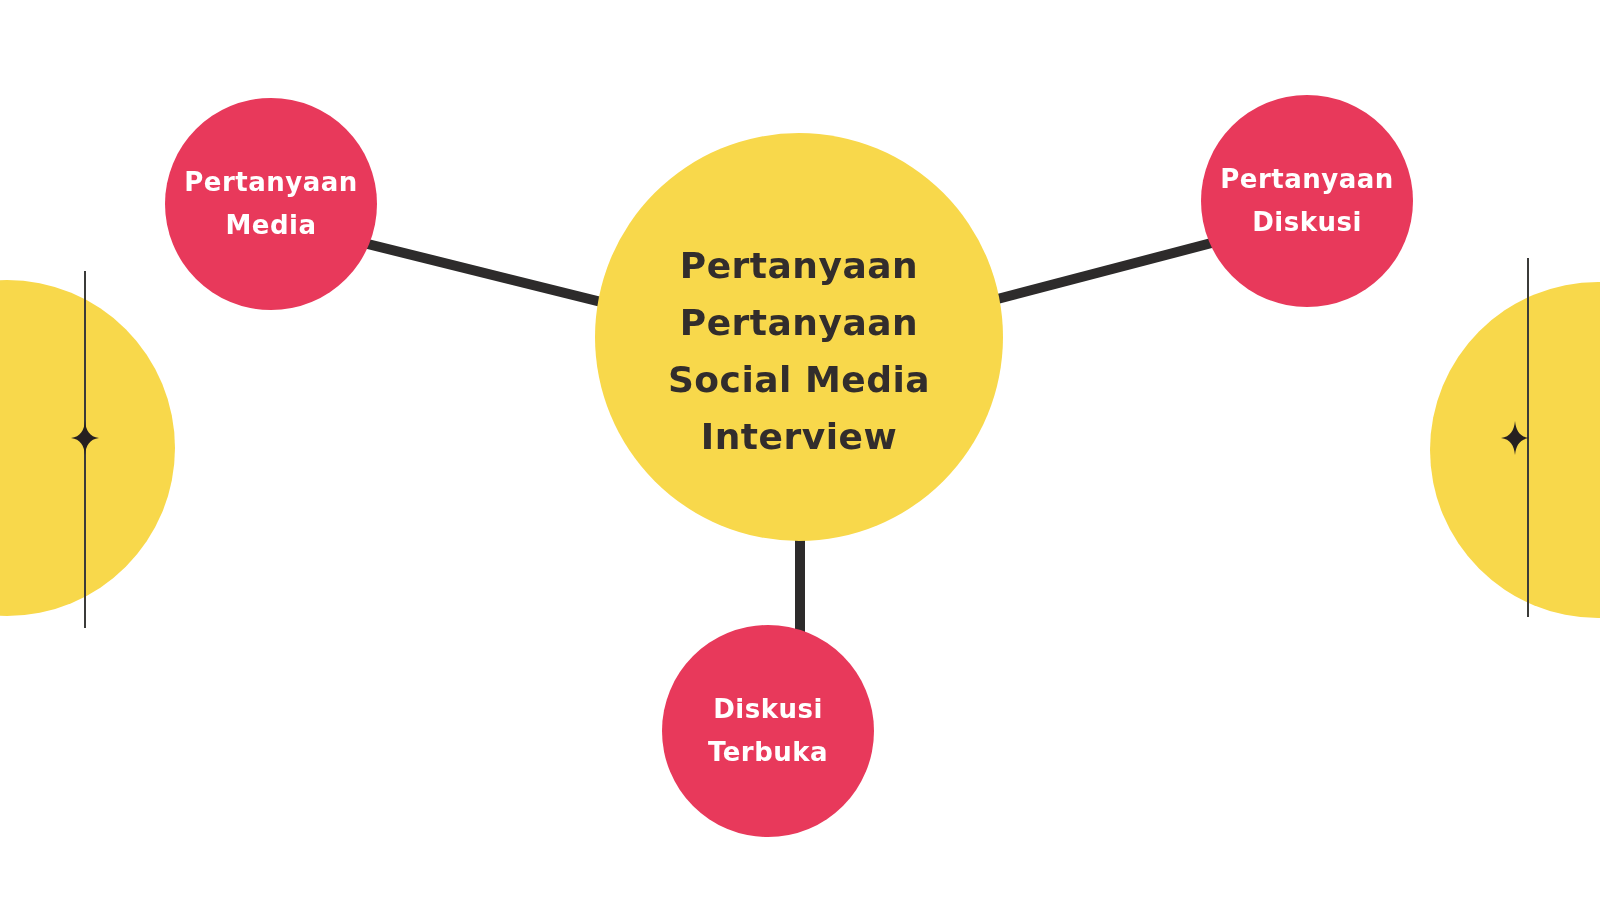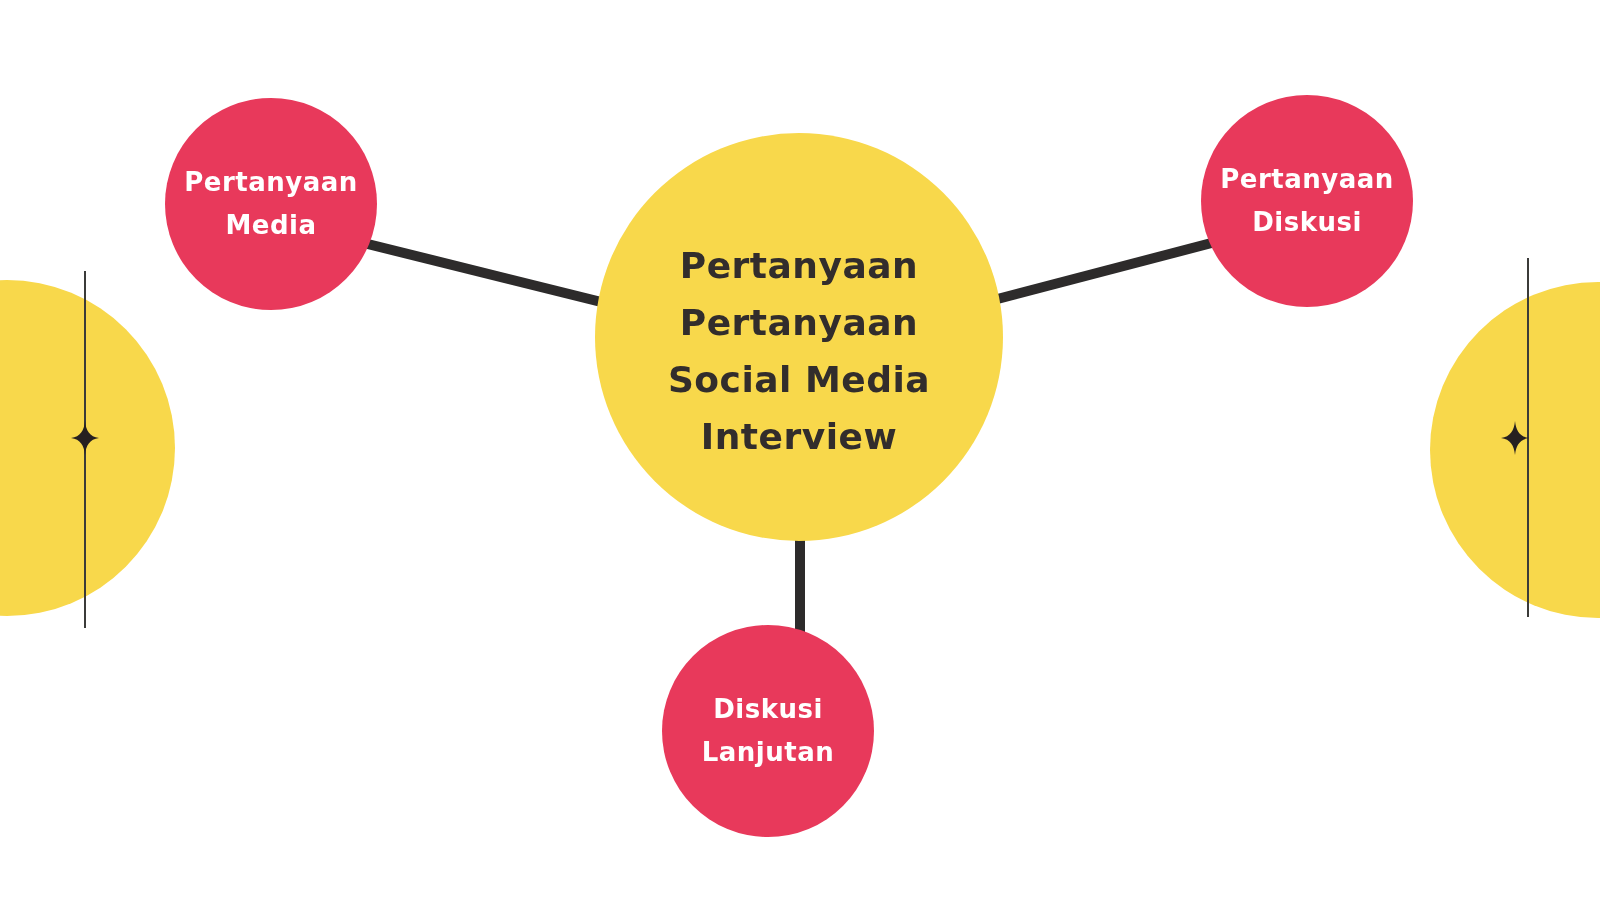--- a/index.html
+++ b/index.html
@@ -146,17 +146,17 @@
   <div class="node satellite lanjutan">
     <div class="lines">
       <div class="line">Pertanyaan</div>
       <div class="line">Diskusi</div>
     </div>
   </div>
 
   <div class="node satellite diskusi">
     <div class="lines">
       <div class="line">Diskusi</div>
-      <div class="line">Lanjutan</div>
+      <div class="line">Terbuka</div>
     </div>
   </div>
 
 </div>
 
 </body></html>

